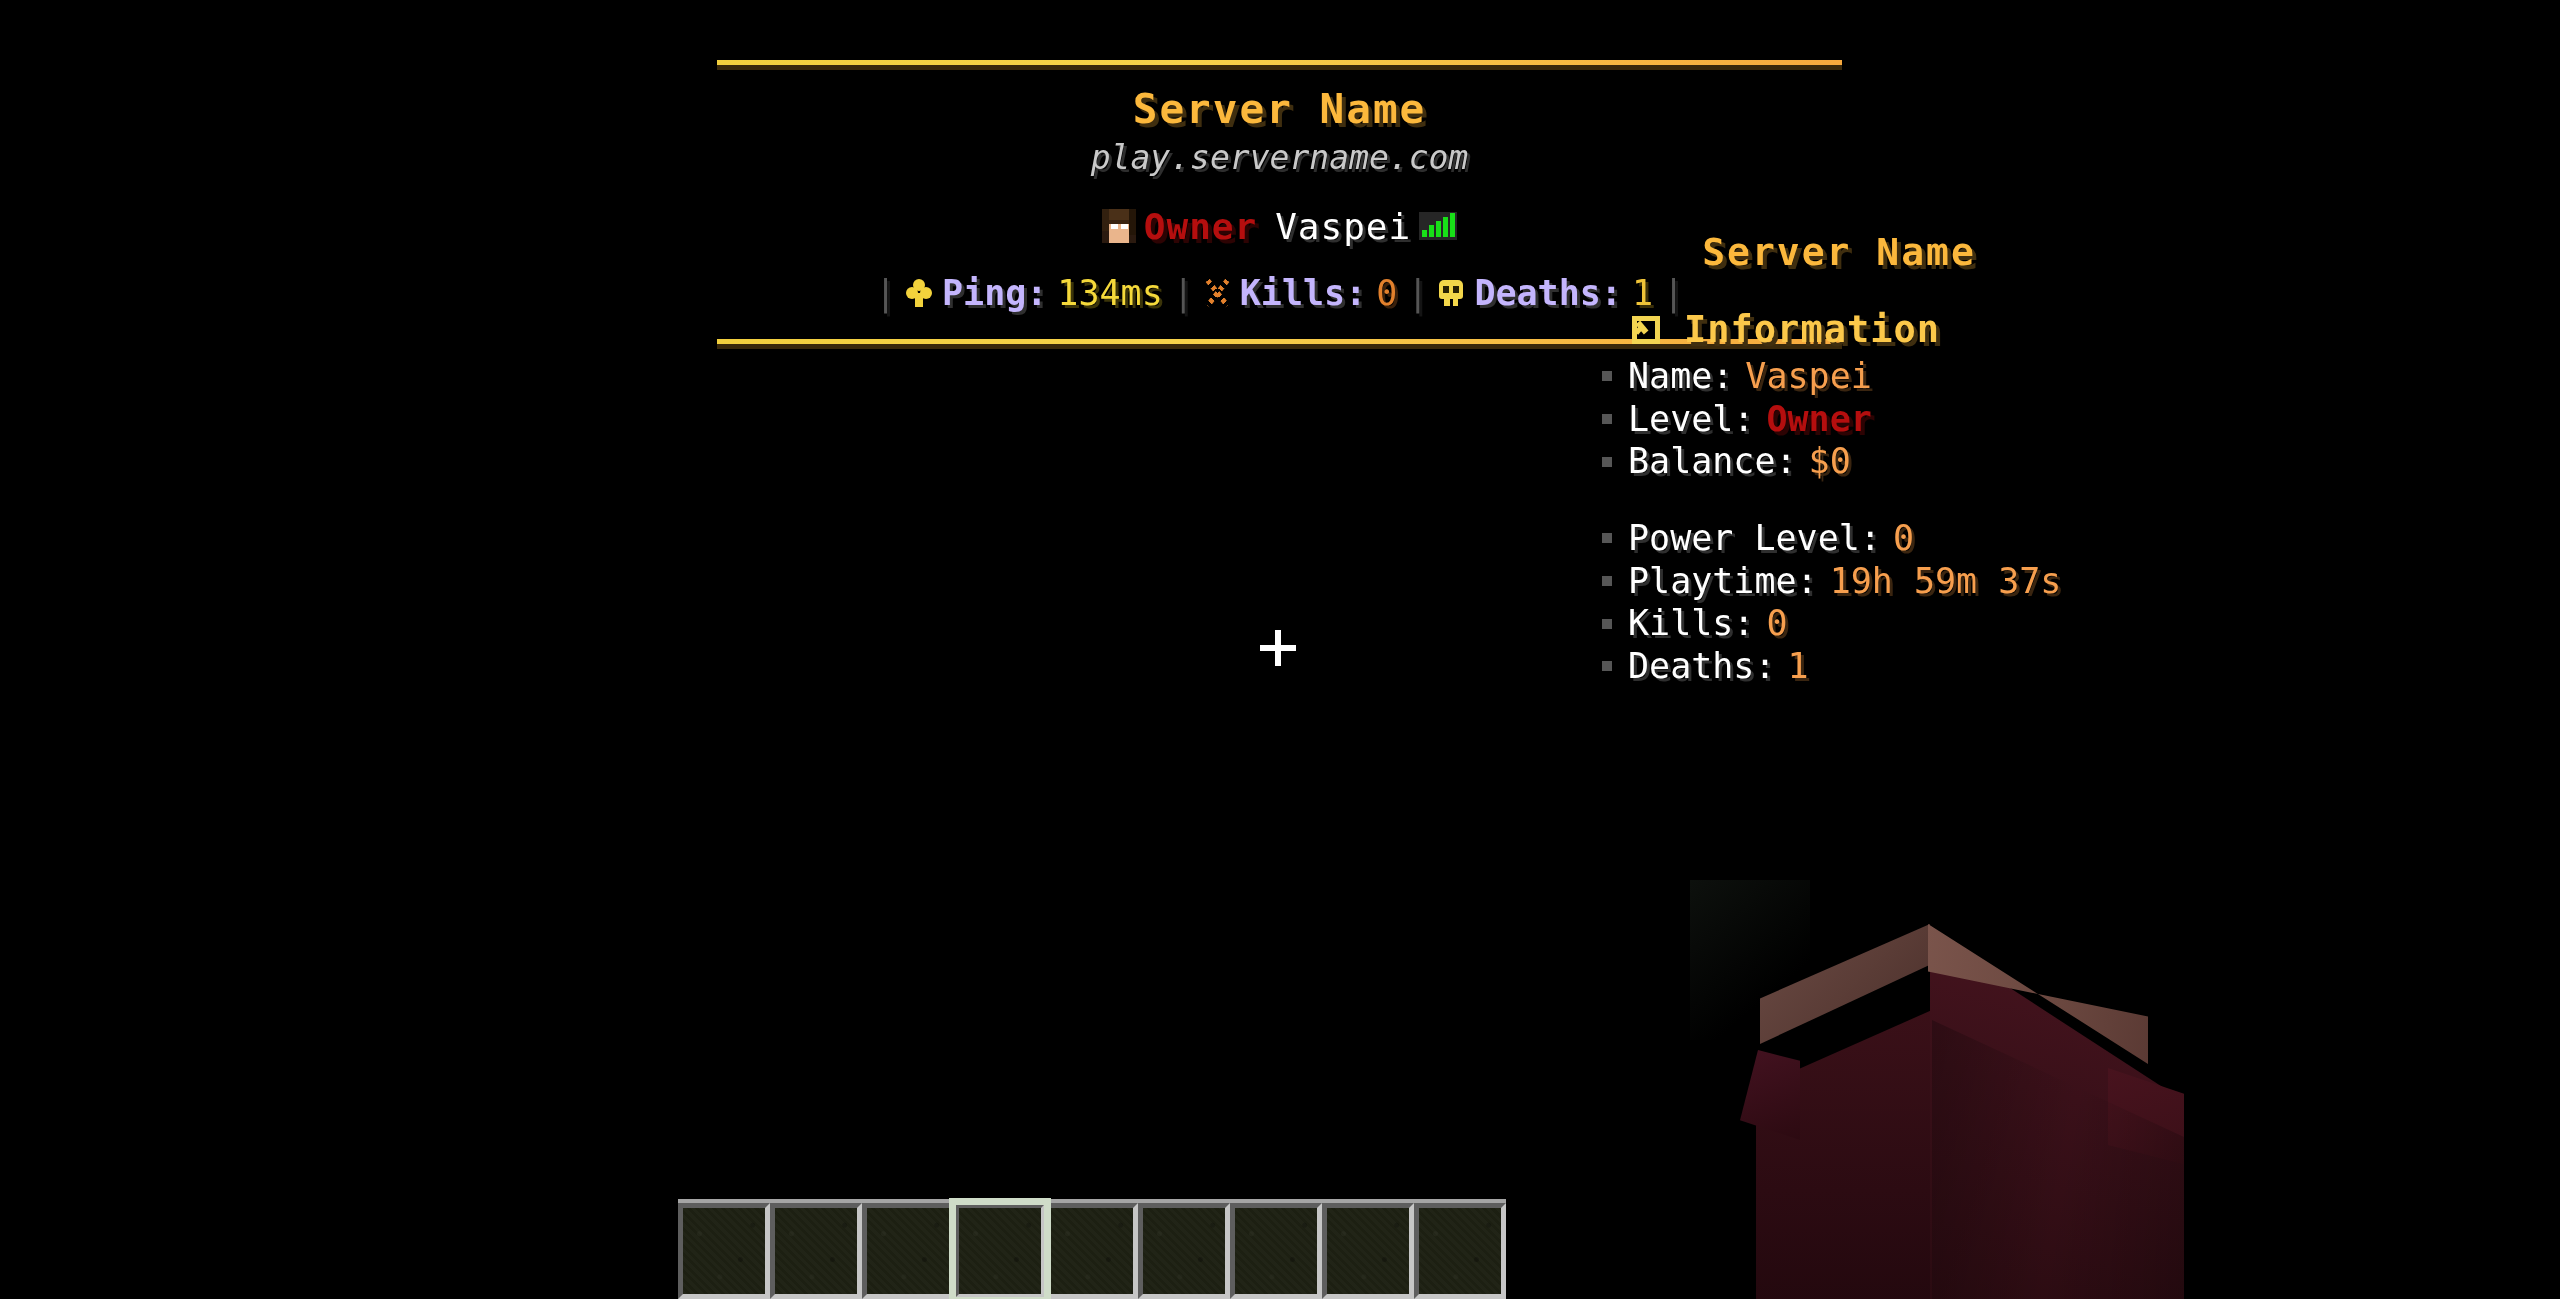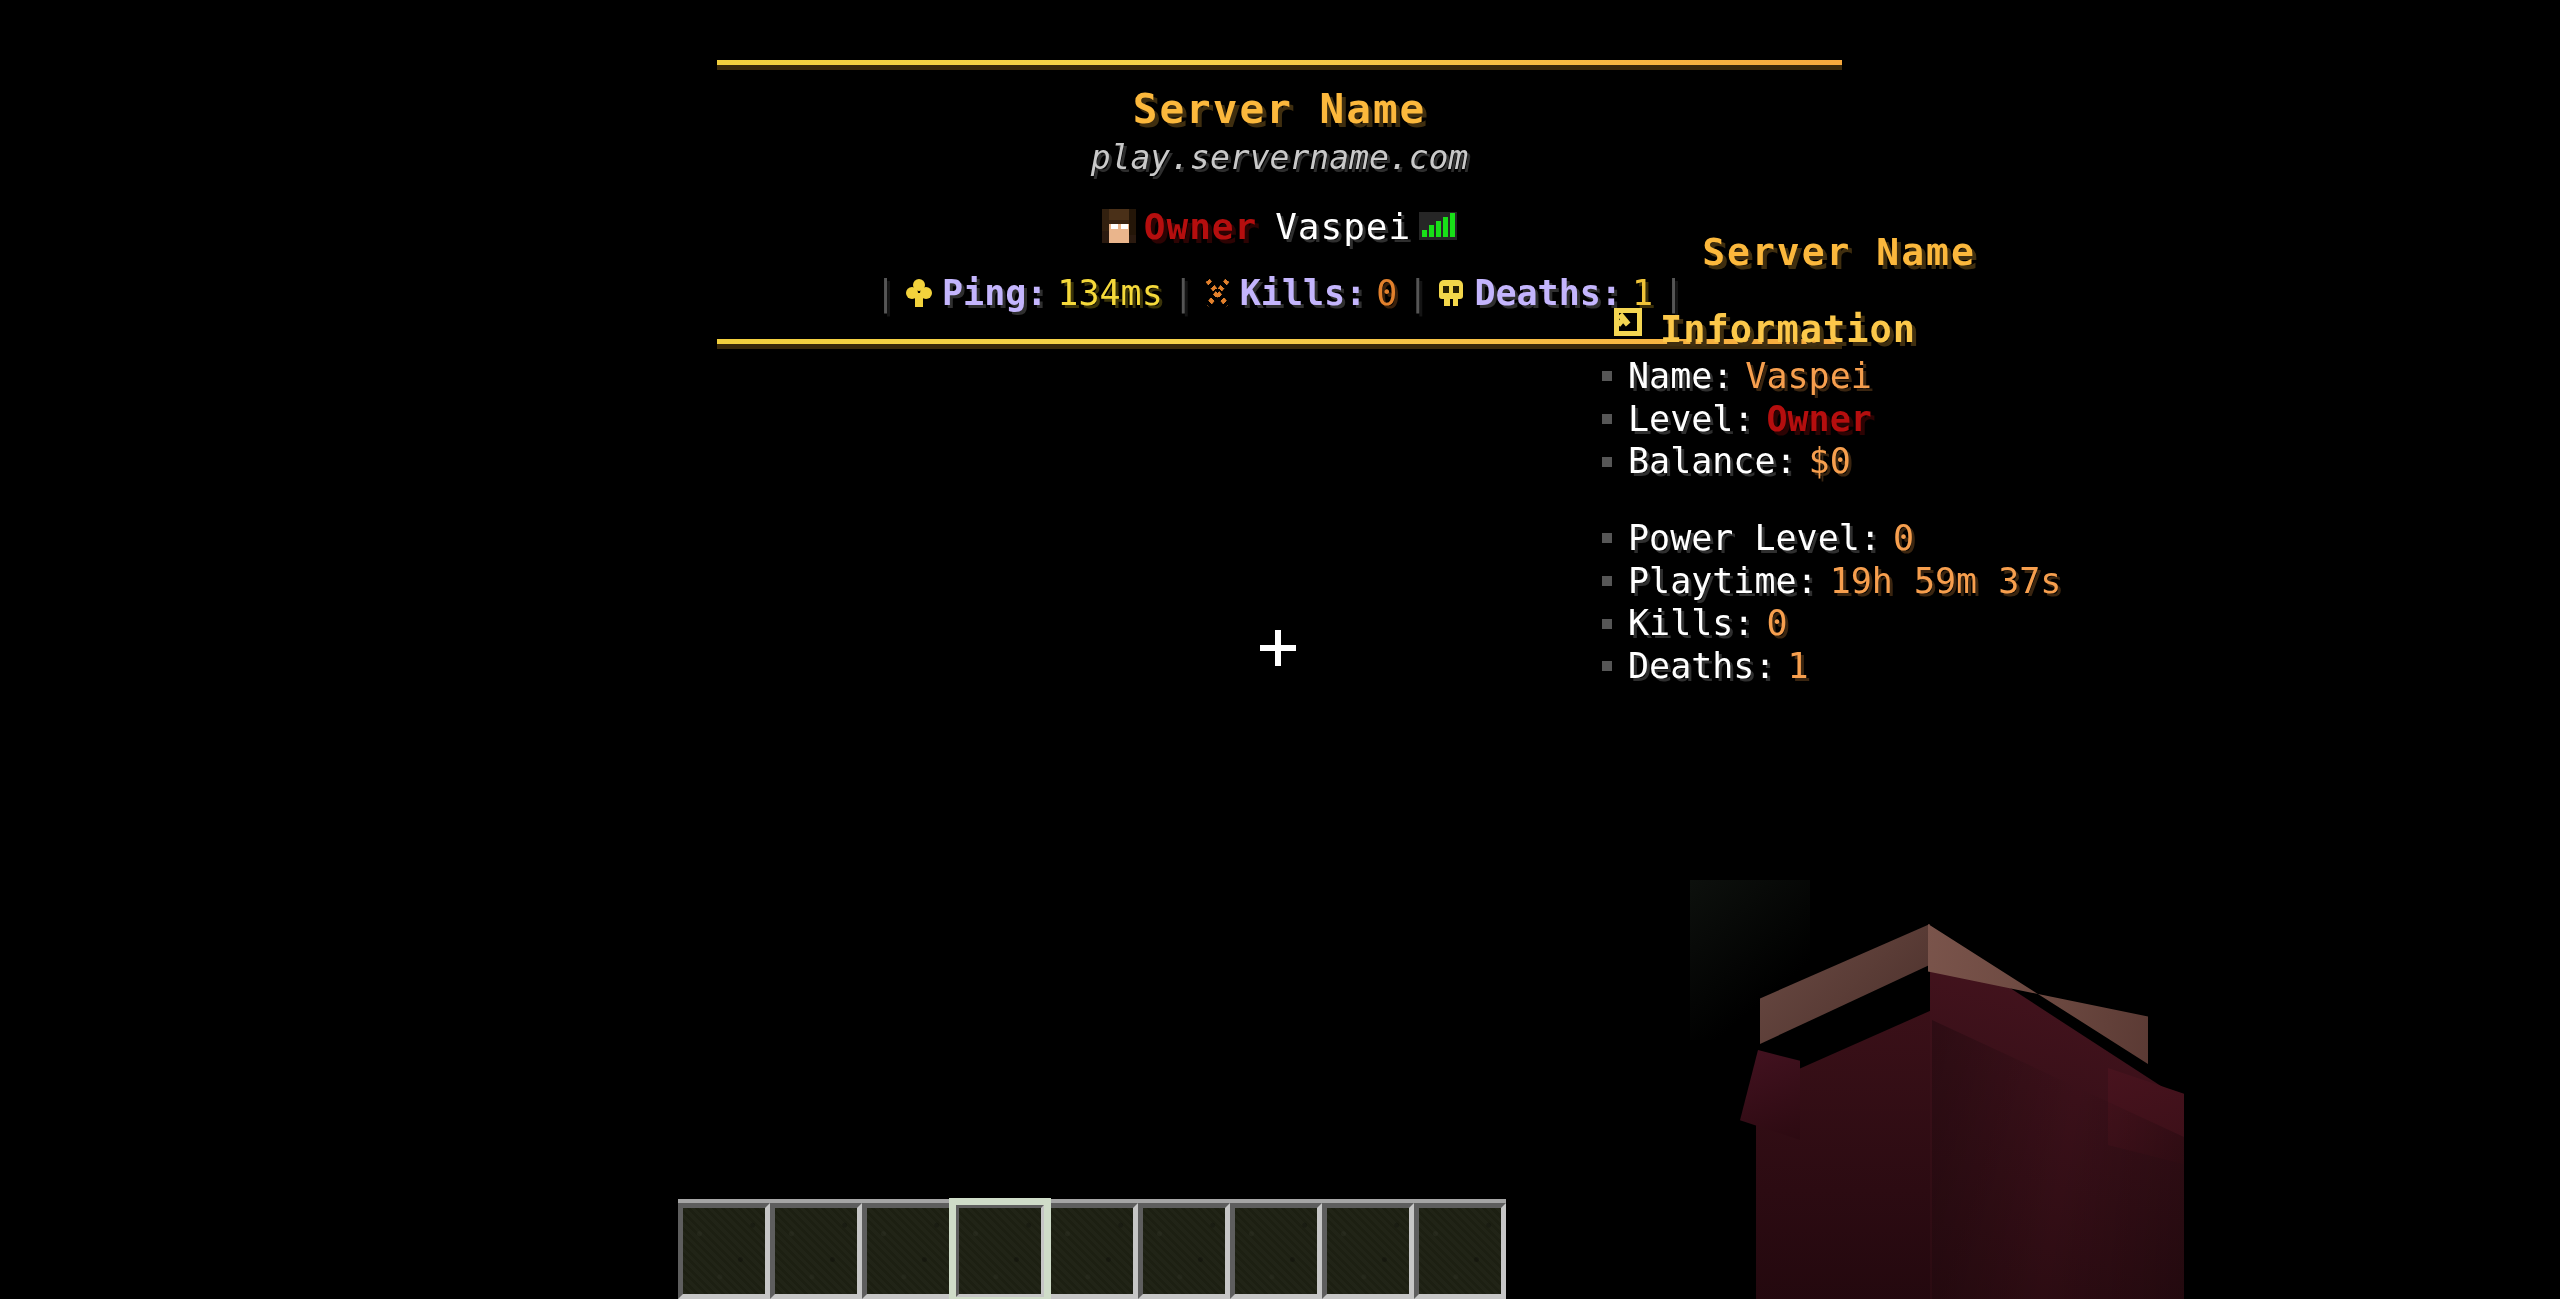--- a/index.html
+++ b/index.html
@@ -275,24 +275,24 @@
     margin-bottom: 14px;
     padding-left: 12px;
   }
   .sb-head {
     font-weight: bold;
     font-size: 37px;
     letter-spacing: 1px;
     color: #fcc84a;
     text-shadow: 4px 4px 0 #3f2e0f;
     display: flex;
-    align-items: flex-start;
-    gap: 18px;
+    align-items: center;
+    gap: 24px;
     margin-bottom: 4px;
-    margin-left: 18px;
+    margin-left: 36px;
   }
   .sb-row {
     display: flex;
     align-items: center;
     font-size: 35px;
     line-height: 1.22;
     letter-spacing: 0px;
     white-space: nowrap;
   }
   .sb-bullet {

